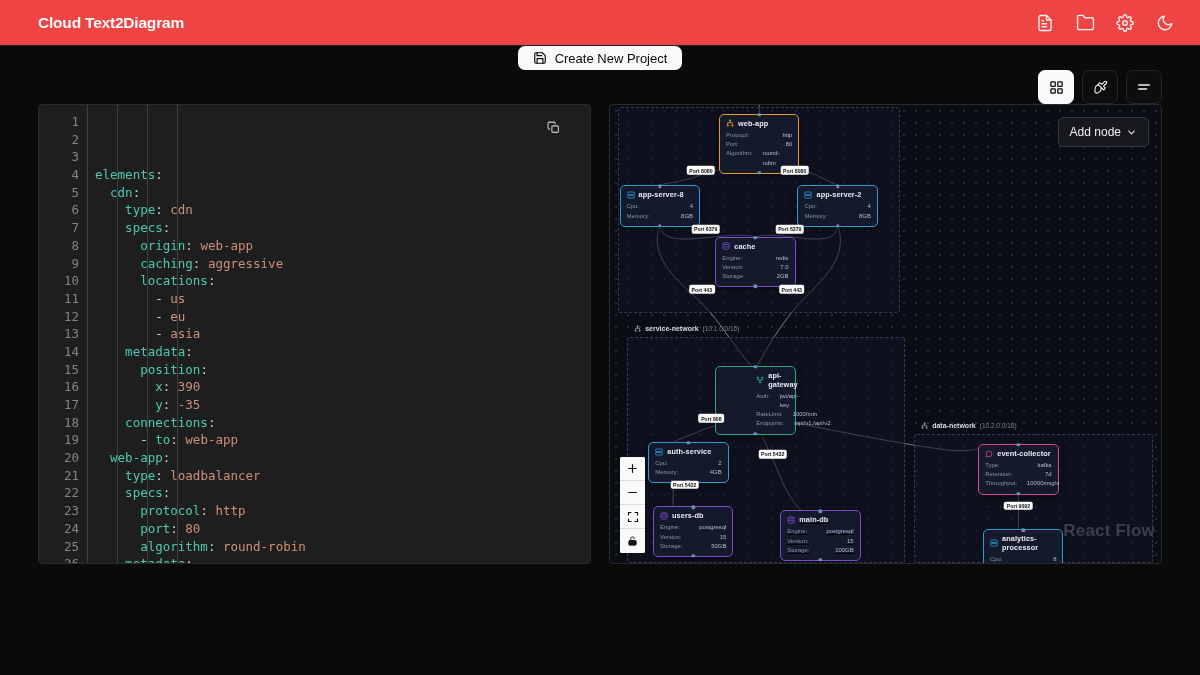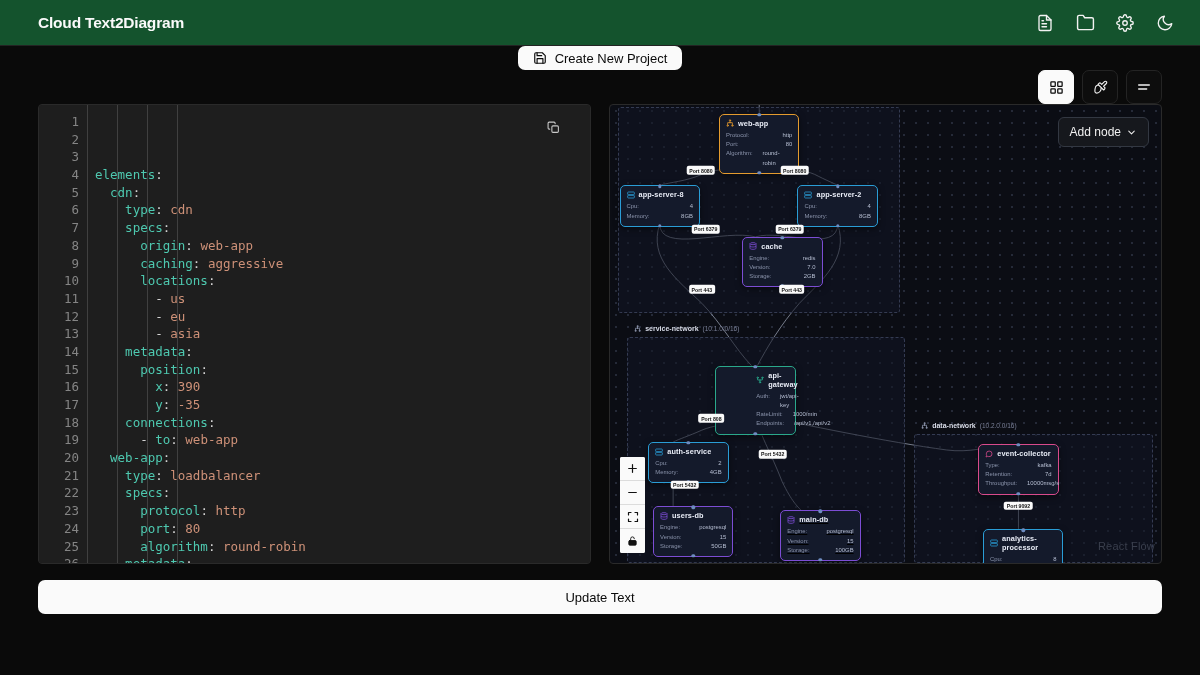--- a/index.html
+++ b/index.html
@@ -6,21 +6,21 @@
   html, body {
     width: 1200px; height: 675px;
     background: #0a0a0a;
     font-family: "Liberation Sans", sans-serif;
     overflow: hidden;
   }
 
   
   .topbar {
     height: 46px; width: 1200px;
-    background: #14532d;
+    background: #ef4444;
     border-bottom: 1px solid #232323;
     display: flex; align-items: center;
     padding: 0 20px 0 38px;
   }
   .app-title {
     color: #fafafa; font-size: 15.5px; font-weight: bold;
     letter-spacing: -0.2px;
   }
   .topbar-actions { margin-left: auto; display: flex; align-items: center; gap: 10px; }
   .icon-btn {
@@ -183,22 +183,22 @@
   }
   .zoom-controls button {
     border: none; background: #fafafa;
     height: 24px; width: 25px; cursor: pointer;
     border-bottom: 1px solid #dcdcdc;
     display: flex; align-items: center; justify-content: center;
     padding: 0;
   }
   .zoom-controls button:last-child { border-bottom: none; }
   .rf-watermark {
-    position: absolute; right: 6px; bottom: 11px;
-    color: #3a3f4d; font-size: 11px; font-weight: normal;
+    position: absolute; right: 6px; bottom: 22px;
+    color: #3a3f4d; font-size: 17px; font-weight: bold;
     letter-spacing: .2px;
   }
 
   
   .footer {
     display: flex; gap: 18px; padding: 16px 38px 0 38px;
   }
   .wide-btn {
     flex: 1 1 0;
     background: #fafafa; color: #0a0a0a;
@@ -450,21 +450,21 @@
               <span>Cpu:</span>
               <span class="rv">4</span>
             </div>
             <div class="node-row">
               <span>Memory:</span>
               <span class="rv">8GB</span>
             </div>
             <span class="handle" style="left:50%;top:0"></span>
             <span class="handle" style="left:50%;top:100%"></span>
           </div>
-          <div class="node" style="left: 19.0972%; top: 28.7879%; width: 14.5833%; min-height: 10.6061%; border-color: rgb(124, 77, 212); margin-left: 27px;">
+          <div class="node" style="left: 19.0972%; top: 28.7879%; width: 14.5833%; min-height: 10.6061%; border-color: rgb(124, 77, 212);">
             <div class="node-head">
               <span style="display:flex">
                 <svg width="8" height="8" viewBox="0 0 24 24" fill="none" stroke="#7c4dd4" stroke-width="2.4">
                   <ellipse cx="12" cy="5" rx="9" ry="3"></ellipse>
                   <path d="M3 5v14c0 1.7 4 3 9 3s9-1.3 9-3V5"></path>
                   <path d="M3 12c0 1.7 4 3 9 3s9-1.3 9-3"></path>
                 </svg>
               </span>
               <span class="node-title">cache</span>
             </div>
@@ -681,14 +681,13 @@
           </span>
         </button>
       </div>
 
       <div class="rf-watermark">React Flow</div>
     </div>
   </div>
 </div>
 
 <div class="footer">
-  <button class="wide-btn">Update Text</button>
 </div>
 
 </body></html>

